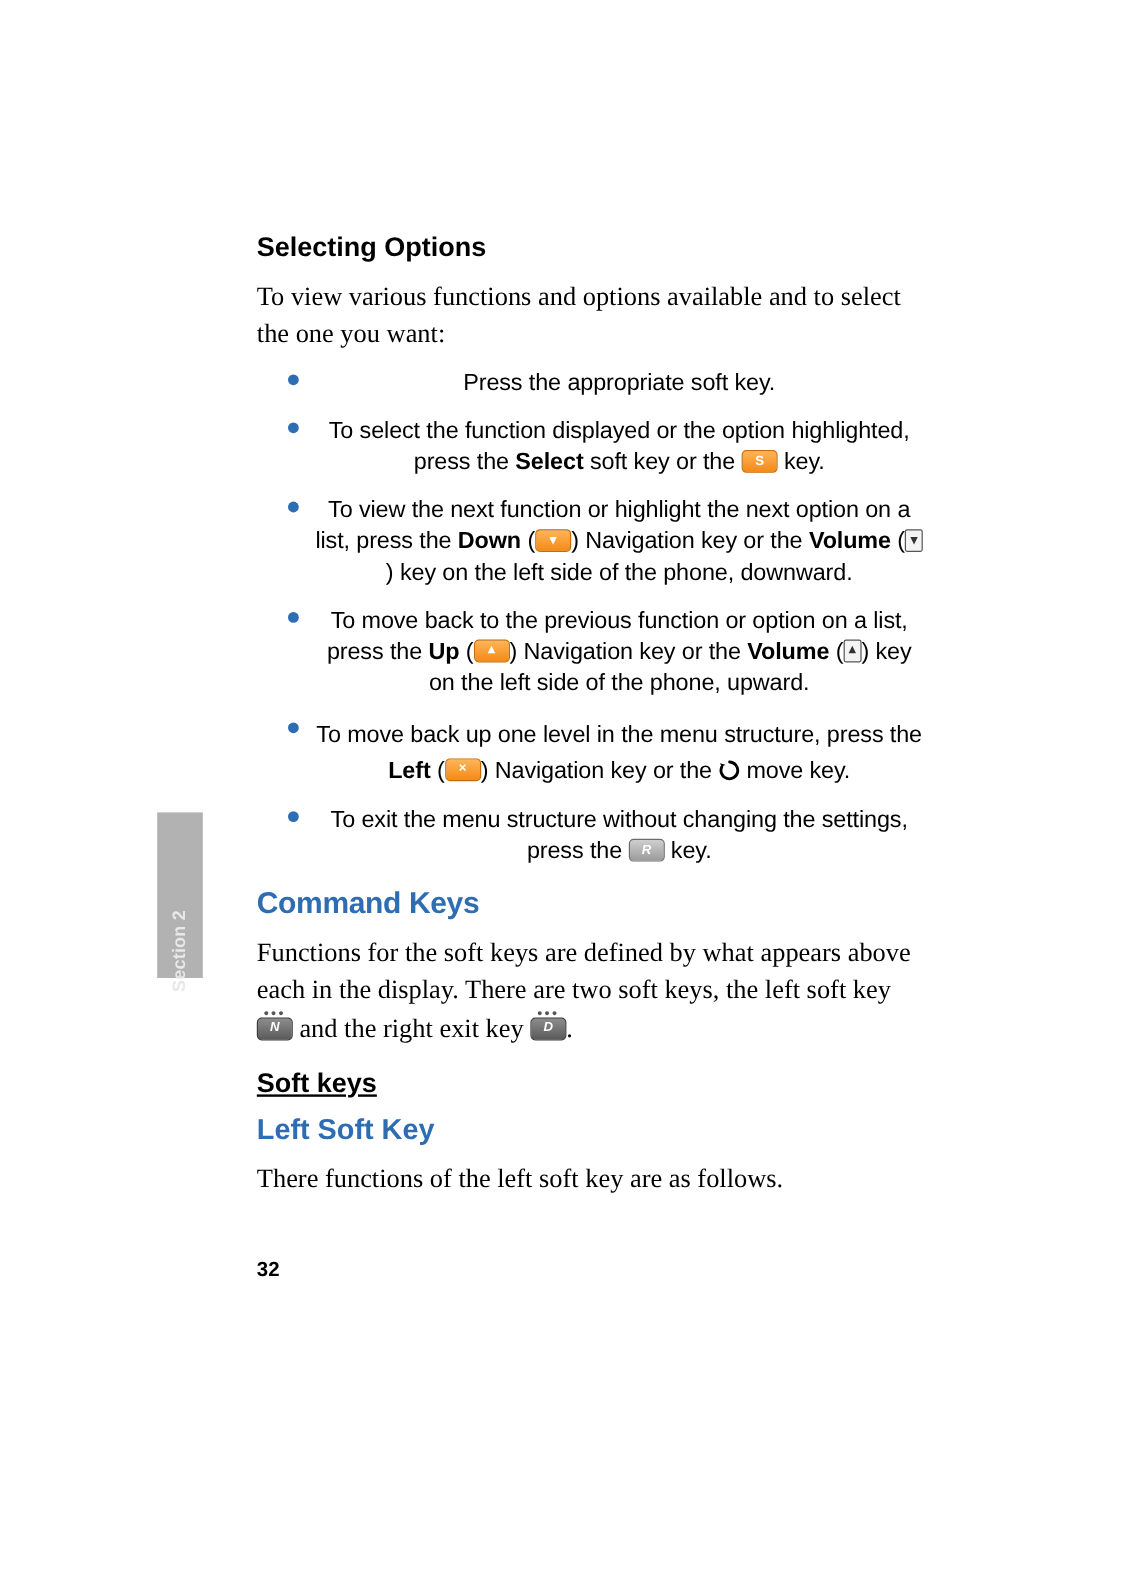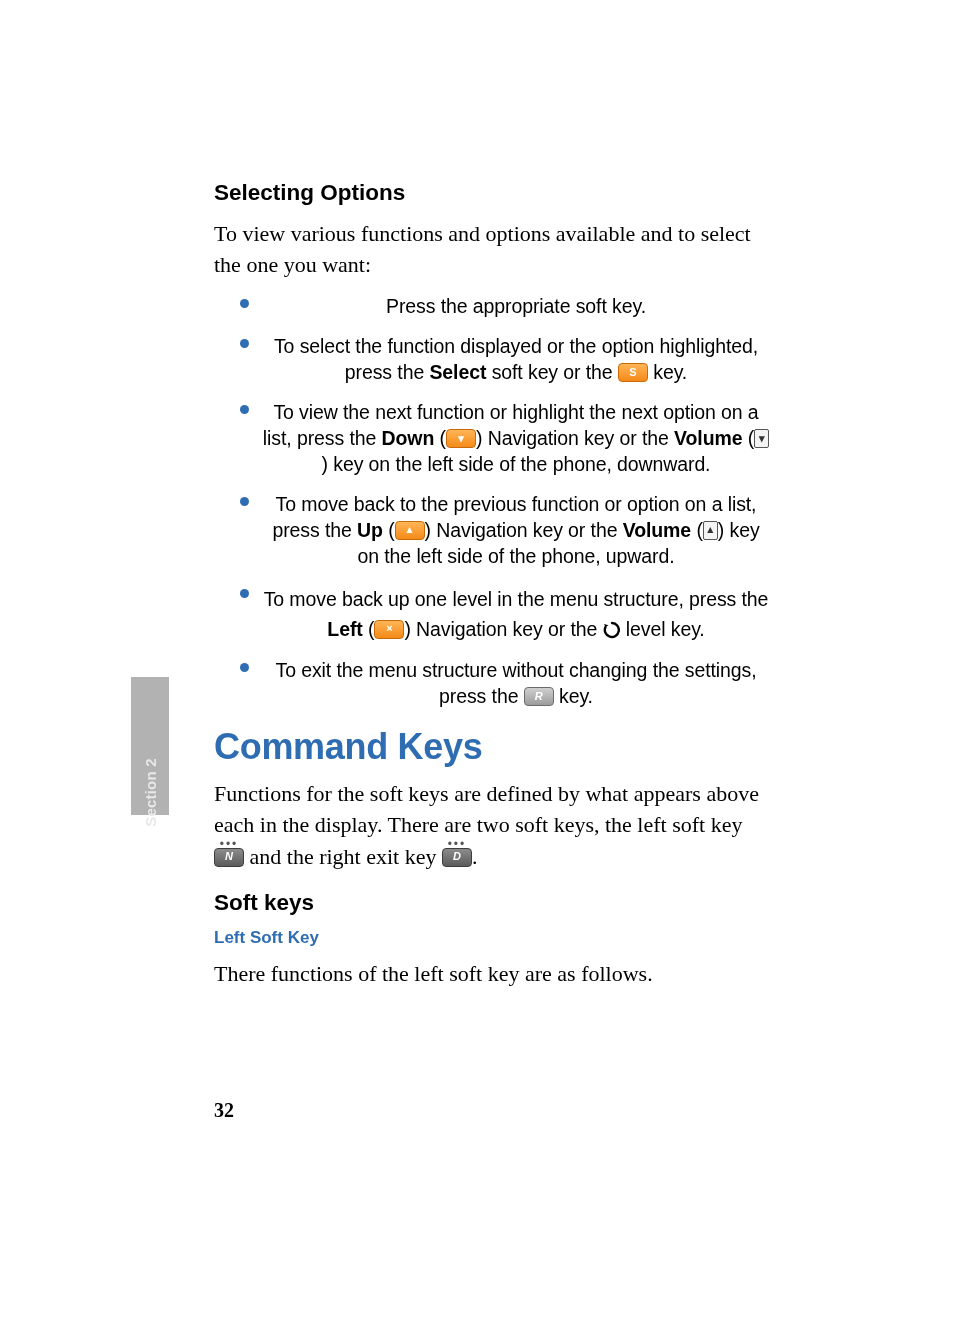--- a/index.html
+++ b/index.html
@@ -7,21 +7,21 @@
     padding: 0;
     background: #fff;
     width: 954px;
     height: 1319px;
     font-family: Georgia, "Times New Roman", serif;
     color: #000;
   }
   .content {
     position: absolute;
     left: 214px;
-    top: 180px;
+    top: 193px;
     width: 558px;
   }
   .h-sub {
     font-family: "Helvetica Neue", Helvetica, Arial, sans-serif;
     font-weight: 700;
     font-size: 22.5px;
     margin: 0 0 12px 0;
   }
   .body-serif {
     font-family: Georgia, "Times New Roman", serif;
@@ -49,29 +49,29 @@
     top: 5px;
     width: 9px;
     height: 9px;
     border-radius: 50%;
     background: #2f6db2;
   }
   .b { font-weight: 700; }
   .h-major {
     font-family: "Helvetica Neue", Helvetica, Arial, sans-serif;
     font-weight: 800;
-    font-size: 36px;
+    font-size: 25px;
     color: #2f6db2;
     margin: 16px 0 10px 0;
     letter-spacing: -0.3px;
   }
   .h-minor {
     font-family: "Helvetica Neue", Helvetica, Arial, sans-serif;
     font-weight: 700;
-    font-size: 17px;
+    font-size: 24px;
     color: #2f6db2;
     margin: 12px 0 10px 0;
   }
   .key-orange, .key-grey, .key-dark {
     display: inline-block;
     vertical-align: -3px;
     width: 30px;
     height: 19px;
     border-radius: 4px;
     position: relative;
@@ -159,24 +159,24 @@
     white-space: nowrap;
     font-family: "Helvetica Neue", Helvetica, Arial, sans-serif;
     font-weight: 700;
     font-size: 15px;
     color: #e8e8e8;
     letter-spacing: 0.2px;
   }
   .pagenum {
     position: absolute;
     left: 214px;
-    top: 1099px;
-    font-family: Liberation Serif, serif;
-    font-weight: 700;
-    font-size: 20px;
+    top: 1048px;
+    font-family: Liberation Sans, sans-serif;
+    font-weight: 700;
+    font-size: 17px;
   }
 </style>
 </head>
 <body>
 
 <div class="side-tab">
   <span class="lbl">Section 2</span>
 </div>
 
 <div class="content">
@@ -204,40 +204,40 @@
     <li>
       <span class="dot"></span>
       <span>To move back to the previous function or option on a list, press the </span><span class="b">Up</span><span> (</span><span class="key-orange"><span class="glyph">▴</span></span><span>) Navigation key or the </span><span class="b">Volume</span><span> (</span><span class="key-square"><span class="glyph dark">▴</span></span><span>) key on the left side of the phone, upward.</span>
     </li>
 
     <li style="line-height:1.55;">
       <span class="dot"></span>
       <span>To move back up one level in the menu structure, press the </span><span class="b">Left</span><span> (</span><span class="key-orange"><span class="glyph">×</span></span><span>) Navigation key or the </span><span class="back-icon"><svg viewBox="0 0 18 18" width="18" height="18">
             <path d="M9 2 A7 7 0 1 1 2.5 6" fill="none" stroke="#000" stroke-width="2.4" stroke-linecap="round"></path>
             <path d="M1 3 L2.5 6 L5.5 4.3 Z" fill="#000"></path>
-          </svg></span><span> level key.</span>
+          </svg></span><span> move key.</span>
     </li>
 
     <li>
       <span class="dot"></span>
       <span>To exit the menu structure without changing the settings, press the </span><span class="key-grey"><span class="glyph" style="font-style:italic;">R</span></span><span> key.</span>
     </li>
   </ul>
 
   <div class="h-major">Command Keys</div>
 
   <p class="body-serif">
     <span>Functions for the soft keys are defined by what appears above each in the display. There are two soft keys, the left soft key </span><span class="soft-dots"><span class="dots">•••</span><span class="key-dark">
           <span class="glyph">N</span>
         </span></span><span> and the right exit key </span><span class="soft-dots"><span class="dots">•••</span><span class="key-dark">
           <span class="glyph">D</span>
         </span></span><span>.</span>
   </p>
 
-  <div class="h-sub" style="margin-top:18px;">Soft keys</div>
+  <div class="h-sub" style="margin-top:18px;text-decoration:underline;">Soft keys</div>
 
 
   <div class="h-minor">Left Soft Key</div>
 
   <p class="body-serif">There functions of the left soft key are as follows.</p>
 
 </div>
 
 <div class="pagenum">32</div>
 

